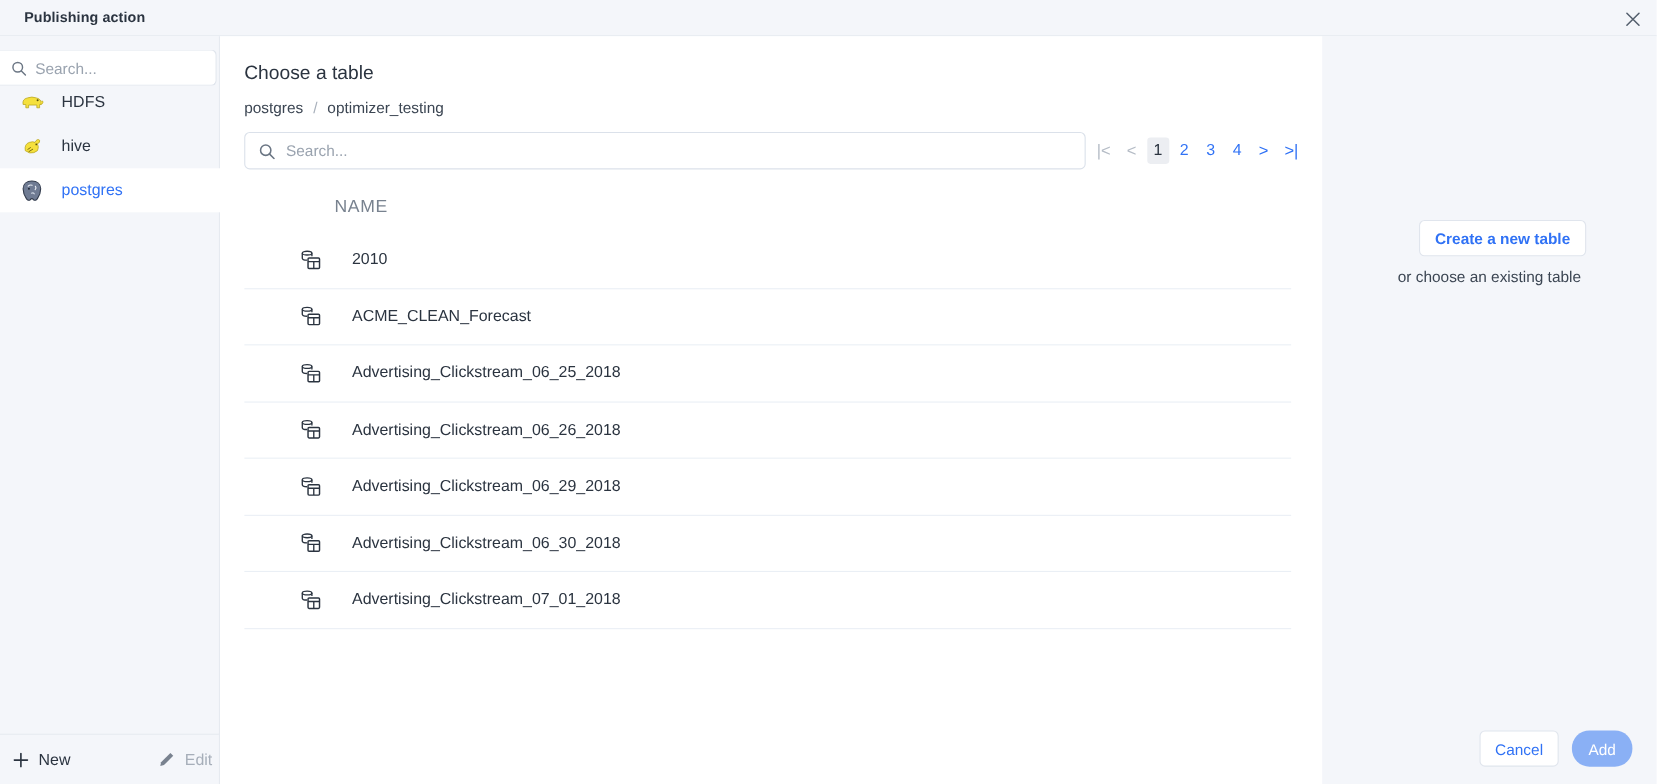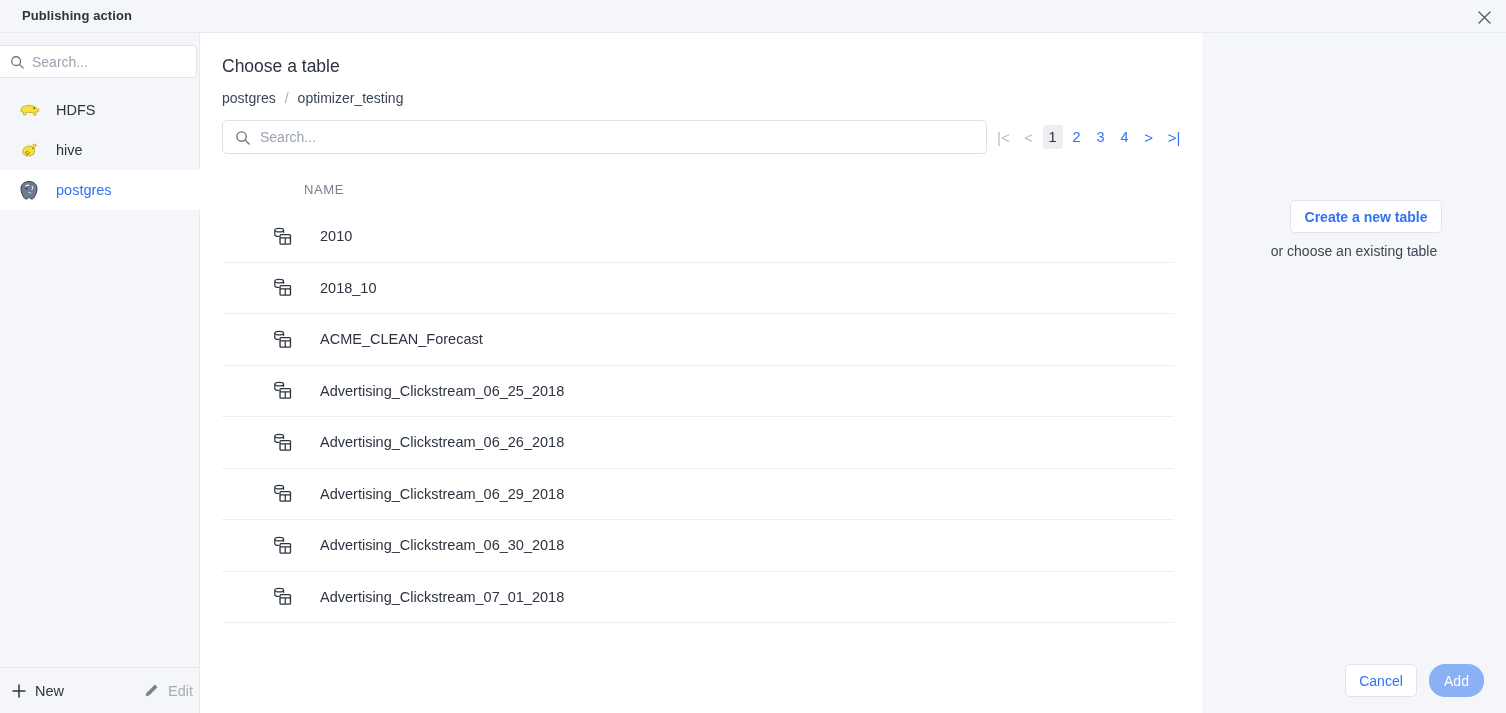--- a/index.html
+++ b/index.html
@@ -74,21 +74,21 @@
   .kbd-slash {
     width: 20px; height: 21px;
     border: 1px solid #dfe4ec;
     border-radius: 4px;
     display: flex; align-items: center; justify-content: center;
     font-size: 12px;
     color: #8d97a4;
     background: #ffffff;
   }
 
-  .source-list { position: absolute; top: 57px; left: 0; width: 200px; }
+  .source-list { position: absolute; top: 40px; left: 0; width: 200px; }
   .source-item {
     position: relative;
     height: 40px;
     display: flex;
     align-items: center;
     padding-left: 18px;
     cursor: pointer;
     font-size: 14.5px;
     color: #2b3440;
   }
@@ -196,21 +196,21 @@
   #col-head {
     position: absolute;
     left: 22px; top: 140px;
     width: 952px;
     height: 32px;
     display: flex;
     align-items: center;
   }
   #col-head .name-col {
     margin-left: 82px;
-    font-size: 13px;
+    font-size: 16px;
     letter-spacing: 0.6px;
     color: #78828f;
   }
 
   #list-viewport {
     position: absolute;
     left: 22px; top: 178px;
     width: 952px;
     height: 455px;
     overflow: hidden;
@@ -436,32 +436,20 @@
           <ellipse cx="6.5" cy="3.3" rx="4.6" ry="1.8" fill="none" stroke="currentColor" stroke-width="1.3"></ellipse>
           <path d="M1.9 3.3 L1.9 8.2 C1.9 9.2 3.9 10 6.5 10" fill="none" stroke="currentColor" stroke-width="1.3"></path>
           <path d="M11.1 3.3 L11.1 6.2" fill="none" stroke="currentColor" stroke-width="1.3"></path>
           <rect x="7.4" y="8" width="11" height="10" rx="1" fill="none" stroke="currentColor" stroke-width="1.4"></rect>
           <path d="M7.4 11.4 L18.4 11.4 M12.9 11.4 L12.9 18" stroke="currentColor" stroke-width="1.3"></path>
         </svg>
       </span>
       <span class="tbl-name">2010</span>
     </div>
 
-    <div class="row">
-      <span class="tbl-ico">
-        <svg width="19" height="19" viewBox="0 0 20 20" aria-hidden="true">
-          <ellipse cx="6.5" cy="3.3" rx="4.6" ry="1.8" fill="none" stroke="currentColor" stroke-width="1.3"></ellipse>
-          <path d="M1.9 3.3 L1.9 8.2 C1.9 9.2 3.9 10 6.5 10" fill="none" stroke="currentColor" stroke-width="1.3"></path>
-          <path d="M11.1 3.3 L11.1 6.2" fill="none" stroke="currentColor" stroke-width="1.3"></path>
-          <rect x="7.4" y="8" width="11" height="10" rx="1" fill="none" stroke="currentColor" stroke-width="1.4"></rect>
-          <path d="M7.4 11.4 L18.4 11.4 M12.9 11.4 L12.9 18" stroke="currentColor" stroke-width="1.3"></path>
-        </svg>
-      </span>
-      <span class="tbl-name">2018_10</span>
-    </div>
 
     <div class="row">
       <span class="tbl-ico">
         <svg width="19" height="19" viewBox="0 0 20 20" aria-hidden="true">
           <ellipse cx="6.5" cy="3.3" rx="4.6" ry="1.8" fill="none" stroke="currentColor" stroke-width="1.3"></ellipse>
           <path d="M1.9 3.3 L1.9 8.2 C1.9 9.2 3.9 10 6.5 10" fill="none" stroke="currentColor" stroke-width="1.3"></path>
           <path d="M11.1 3.3 L11.1 6.2" fill="none" stroke="currentColor" stroke-width="1.3"></path>
           <rect x="7.4" y="8" width="11" height="10" rx="1" fill="none" stroke="currentColor" stroke-width="1.4"></rect>
           <path d="M7.4 11.4 L18.4 11.4 M12.9 11.4 L12.9 18" stroke="currentColor" stroke-width="1.3"></path>
         </svg>

